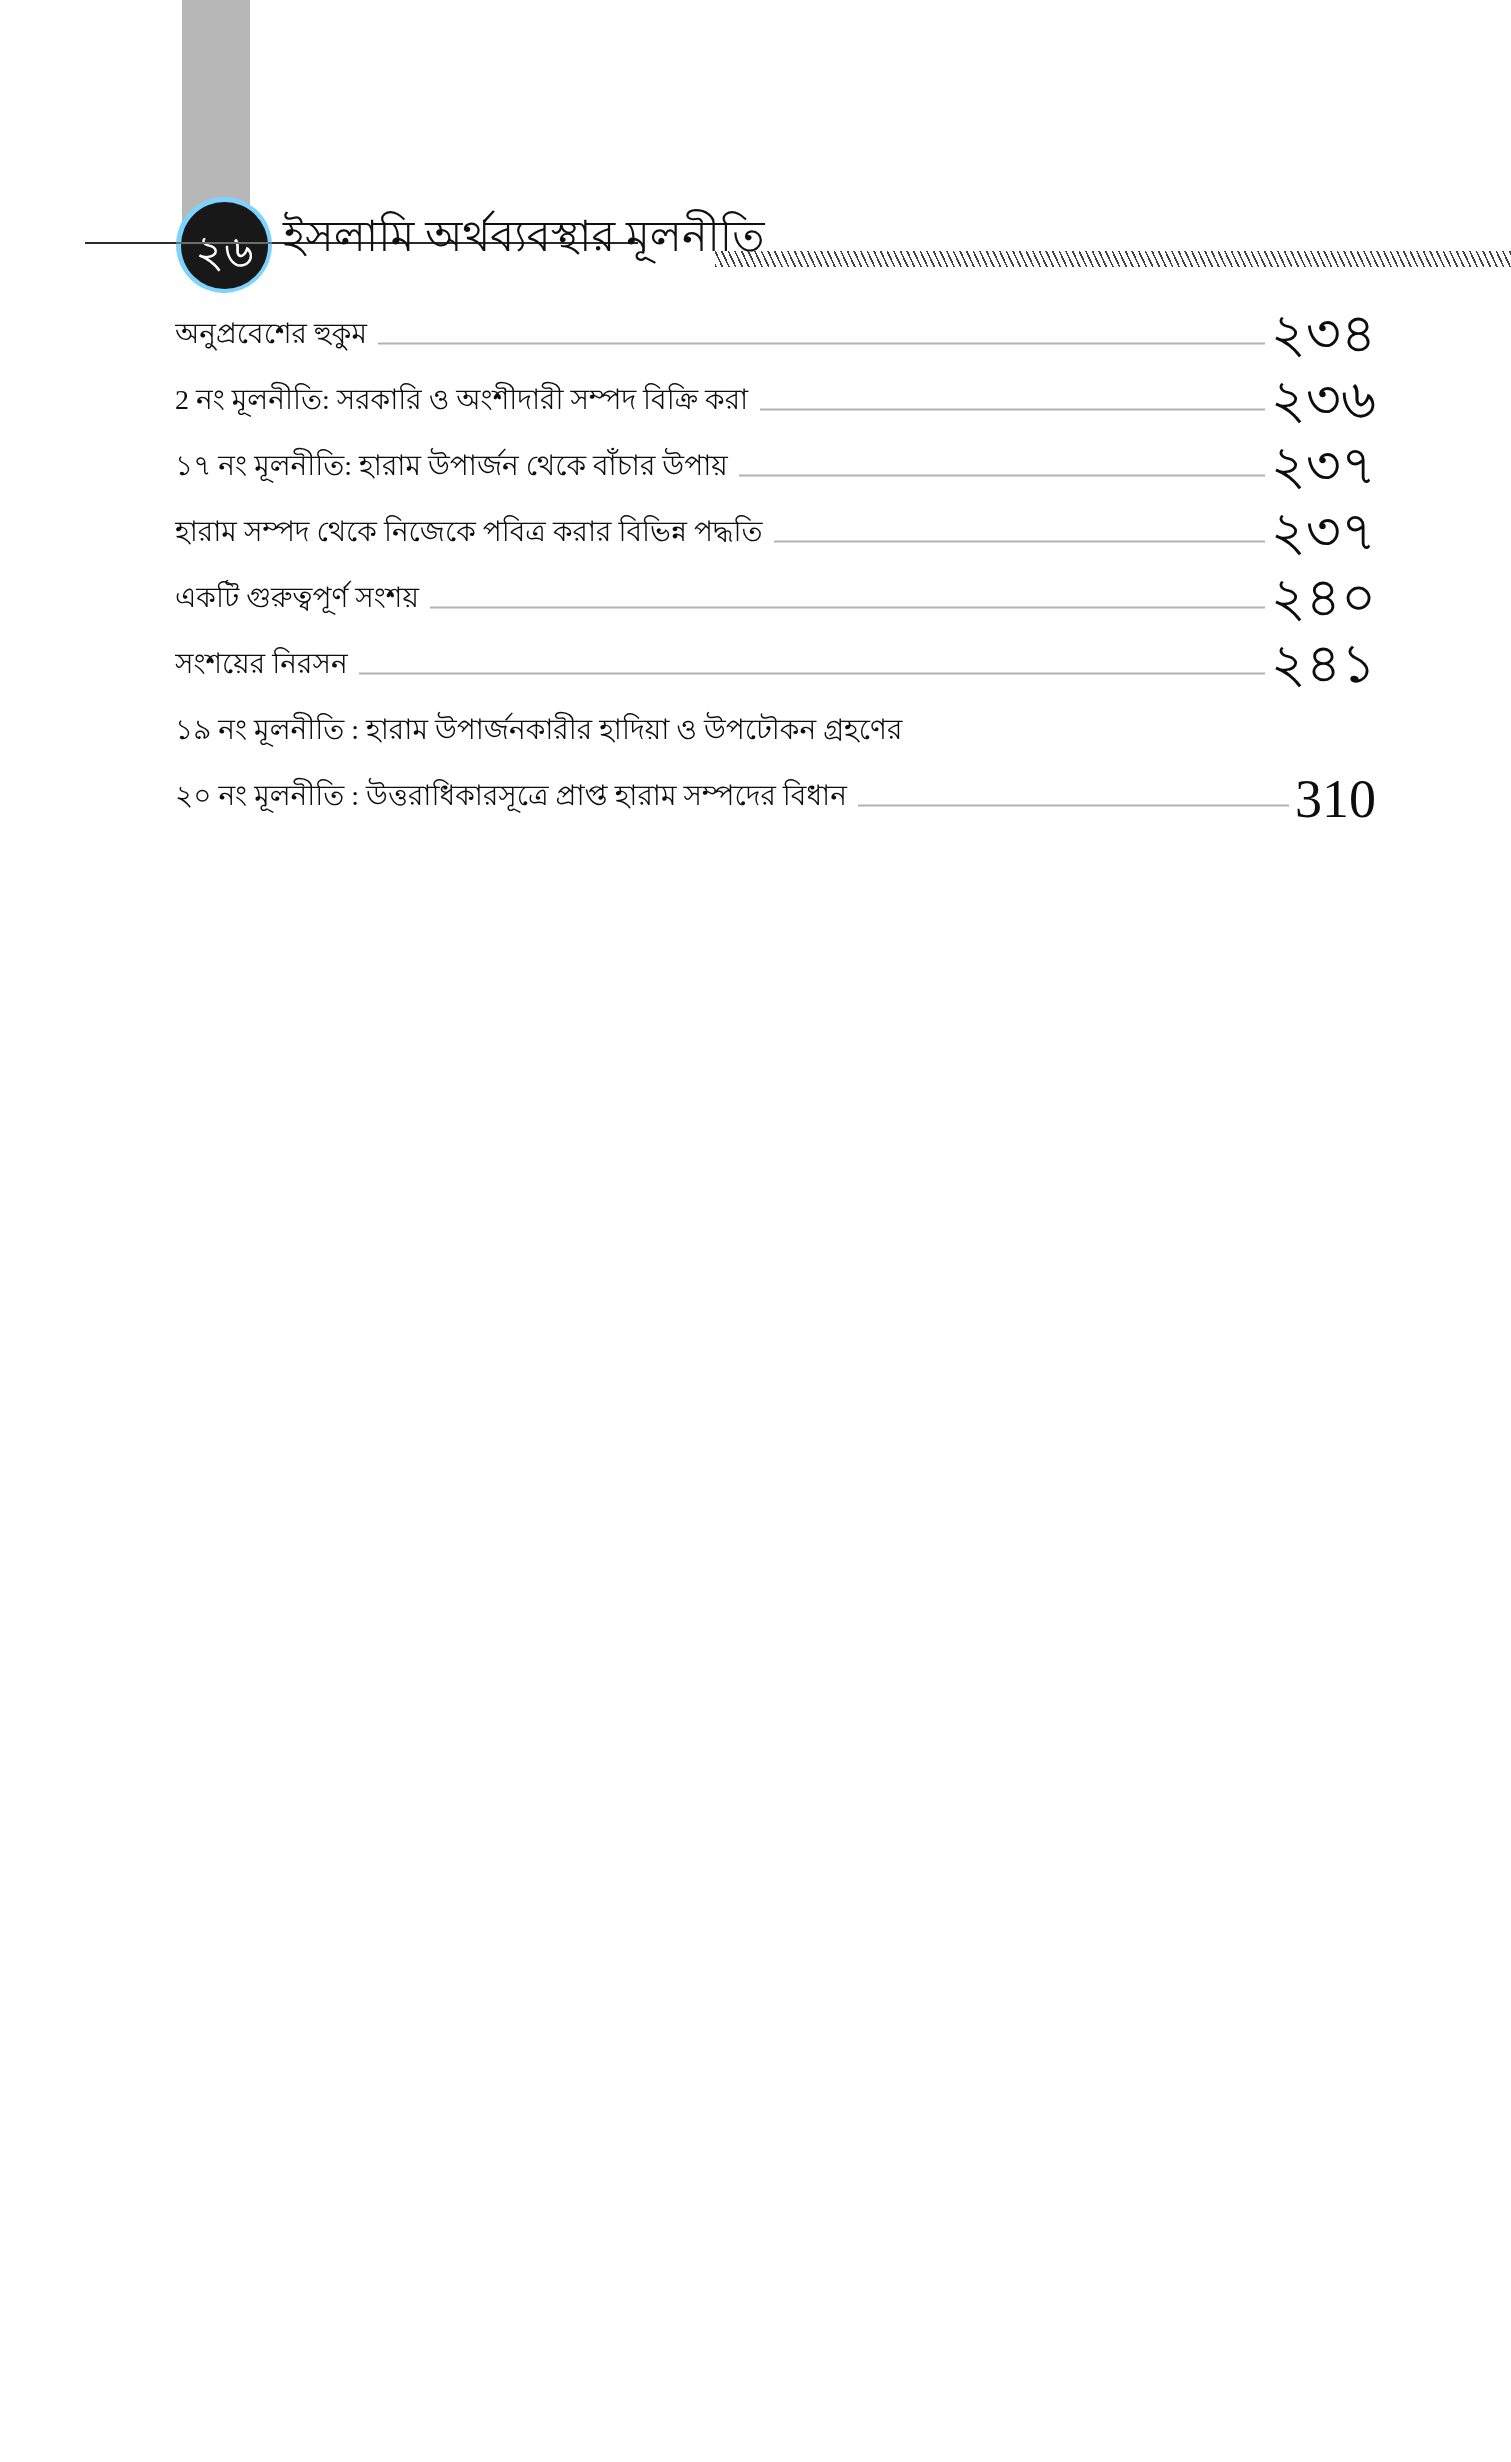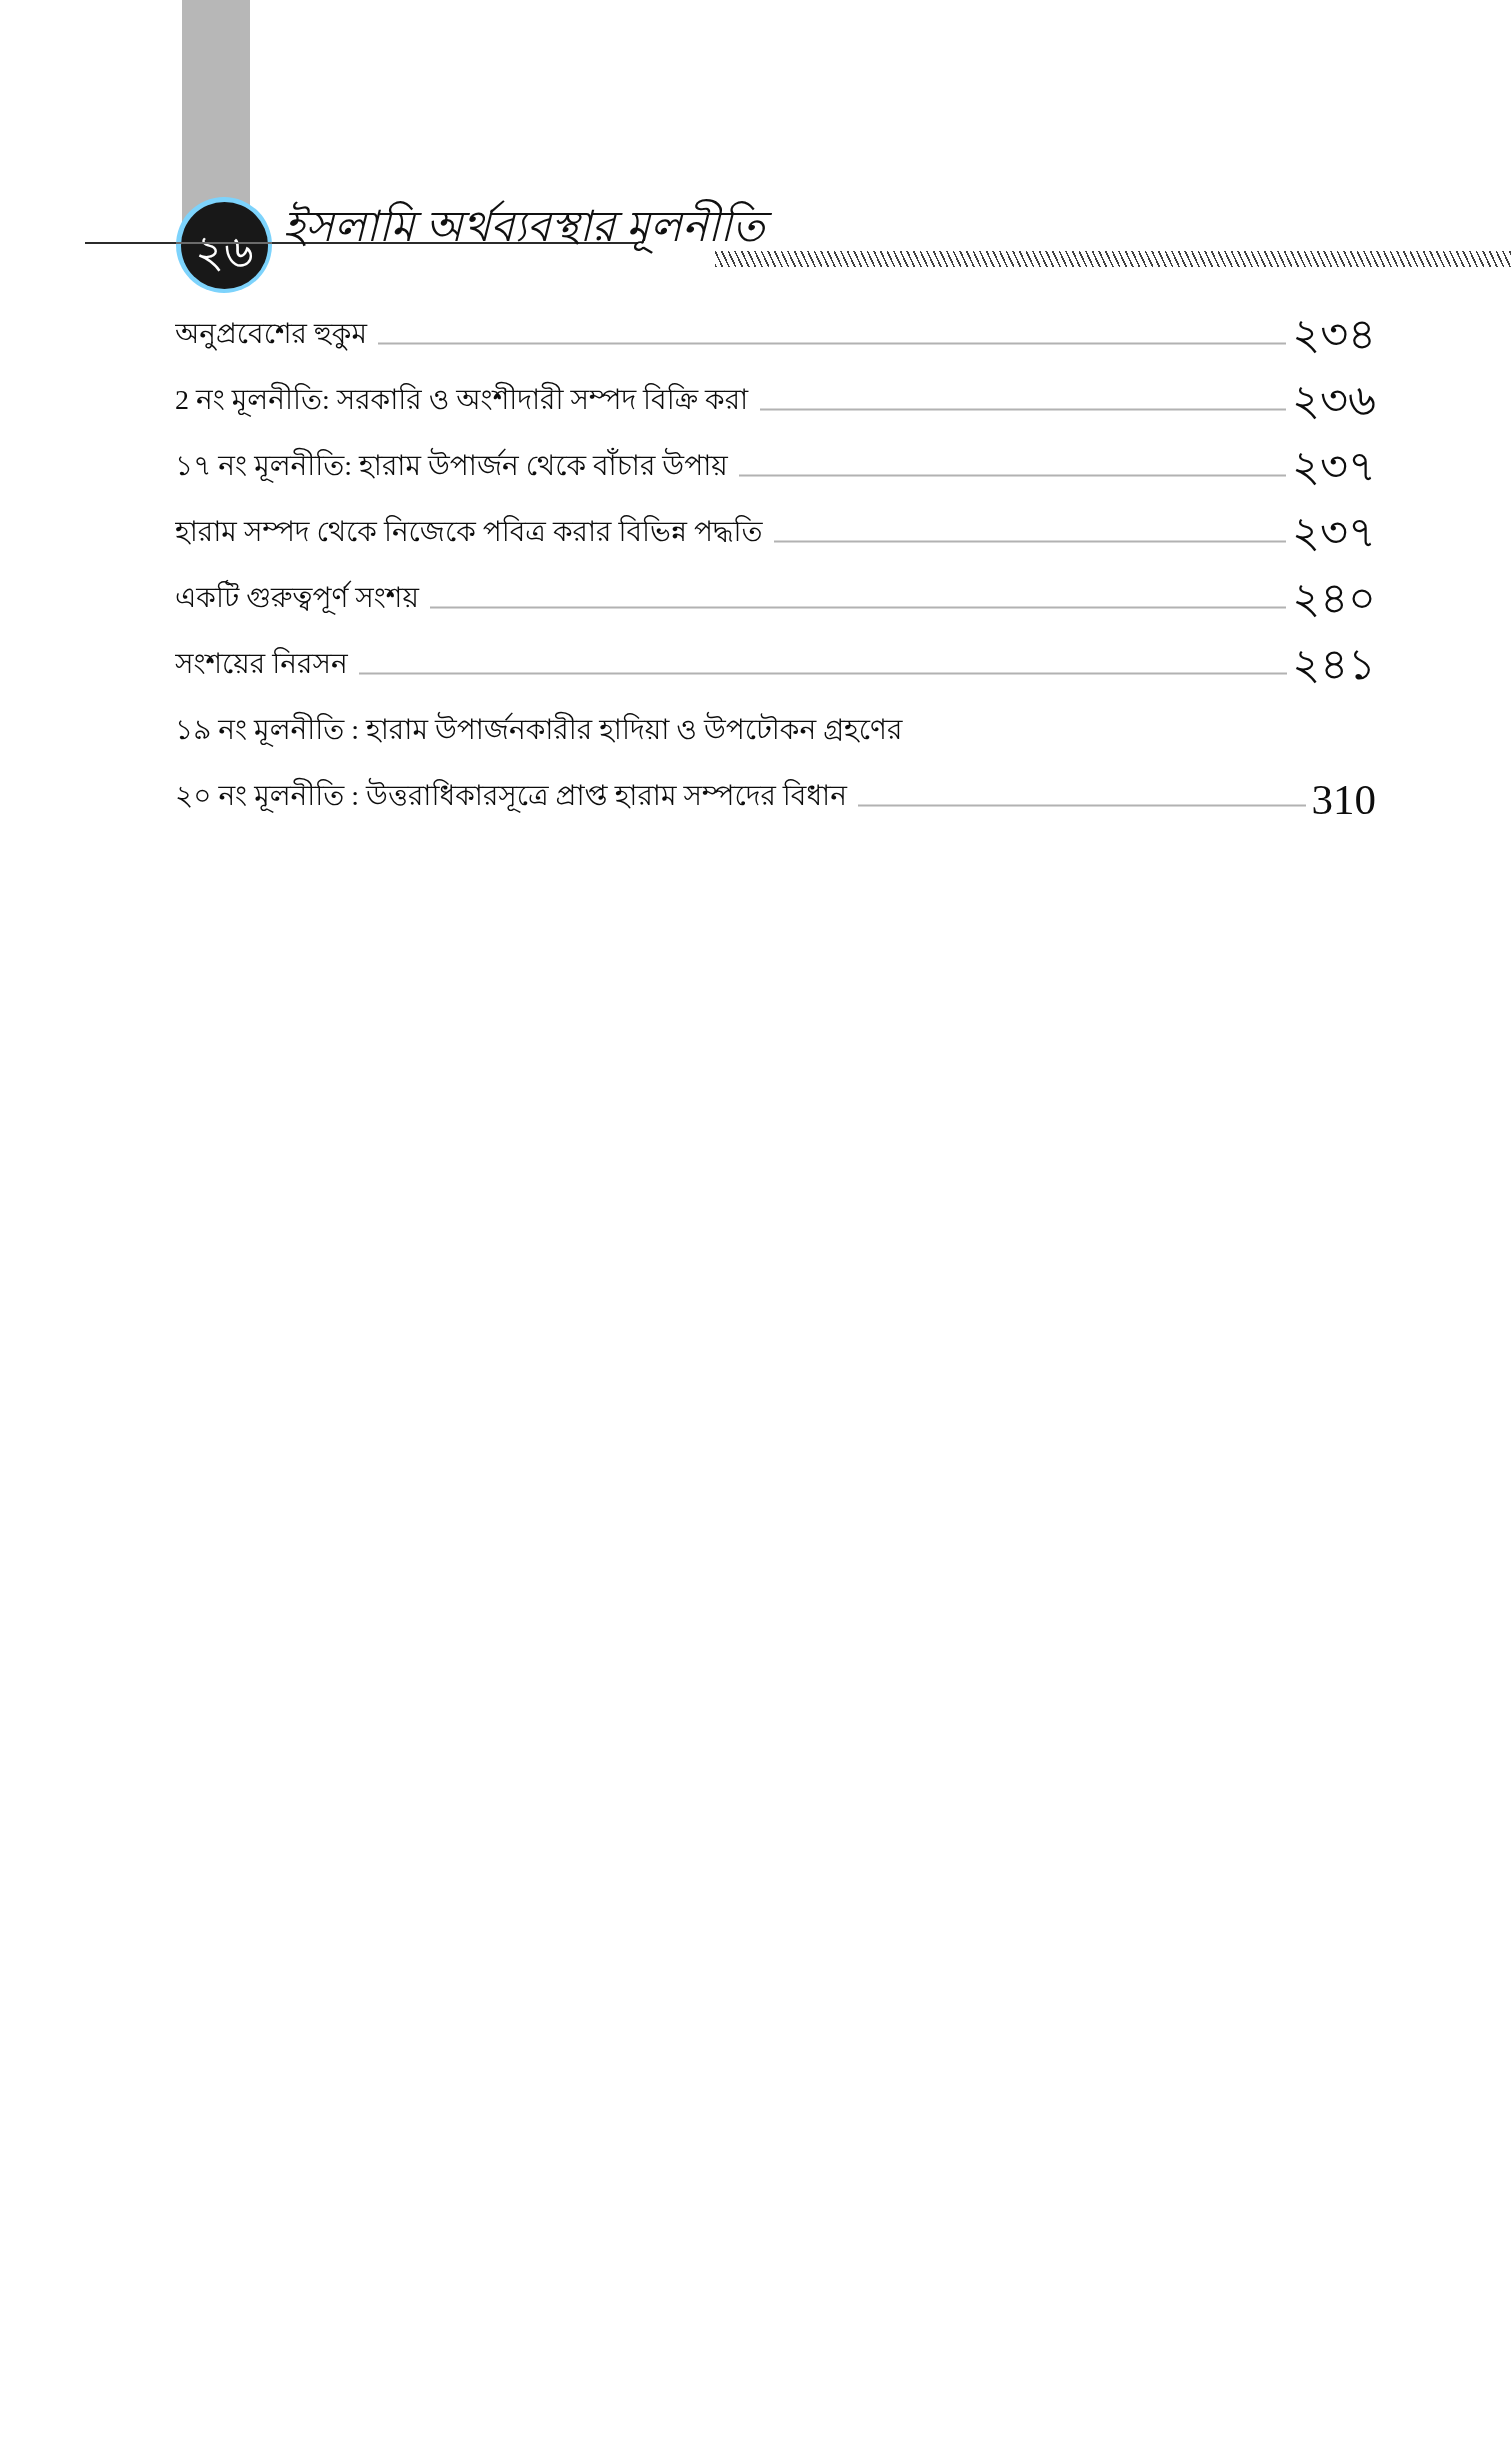--- a/index.html
+++ b/index.html
@@ -32,22 +32,22 @@
   }
   .badge-line{
     position:absolute;left:-4.7px;top:40px;width:96px;height:1.9px;
     background:#6b6b6b;
   }
   .badge-number{
     color:var(--badge-text,#ffffff);
     font-size:45px;line-height:1;margin-top:15px;
   }
   .header-title{
-    position:absolute;left:283px;top:200px;
-    font-size:43px;line-height:1.25;color:#101010;white-space:nowrap;font-style:italic;
+    position:absolute;left:283px;top:210px;
+    font-size:43px;line-height:1.25;color:#101010;white-space:nowrap;
   }
   
   .hatch{
     position:absolute;left:715px;top:251px;width:796px;height:16px;
     background:repeating-linear-gradient(
       65deg,
       #3f3f3f 0px,#3f3f3f 1.6px,
       transparent 1.6px,transparent 6px
     );
   }
@@ -61,21 +61,21 @@
   }
   .toc-label{
     flex:0 0 auto;font-size:28px;color:var(--body-text,#0d0d0d);
   }
   .toc-leader{
     flex:1 1 auto;min-width:13.2px;height:2.8px;
     background:var(--leader-line,#b2b2b2);
     margin:0 5.7px 0 11.3px;transform:translateY(8.5px);
   }
   .toc-page{
-    flex:0 0 auto;font-size:43px;color:var(--body-text,#0d0d0d);
+    flex:0 0 auto;font-size:54px;color:var(--body-text,#0d0d0d);
     transform:translateY(1.9px);
   }
 </style>
 </head>
 <body>
 
 <div class="page">
 
   <div class="gray-bar"></div>
 

